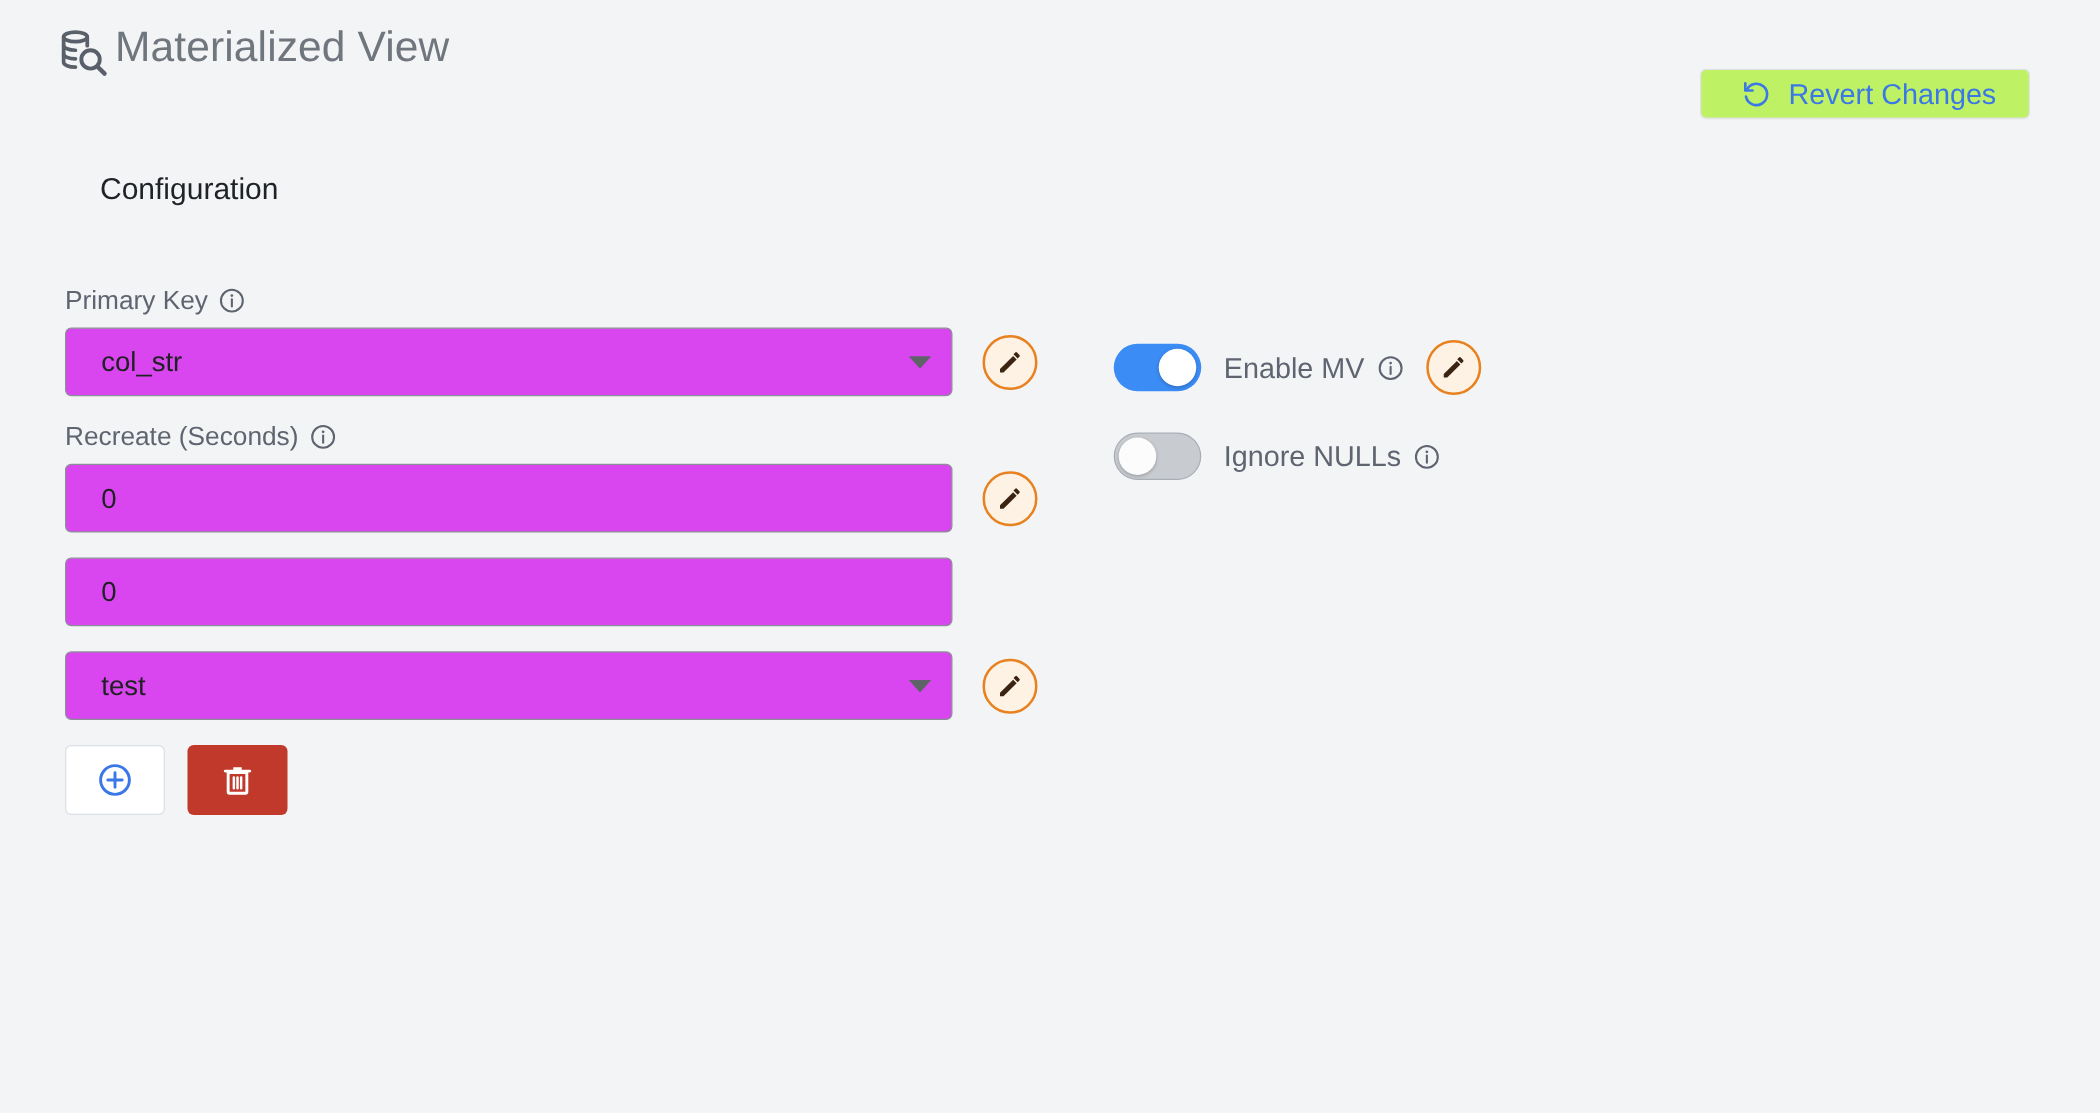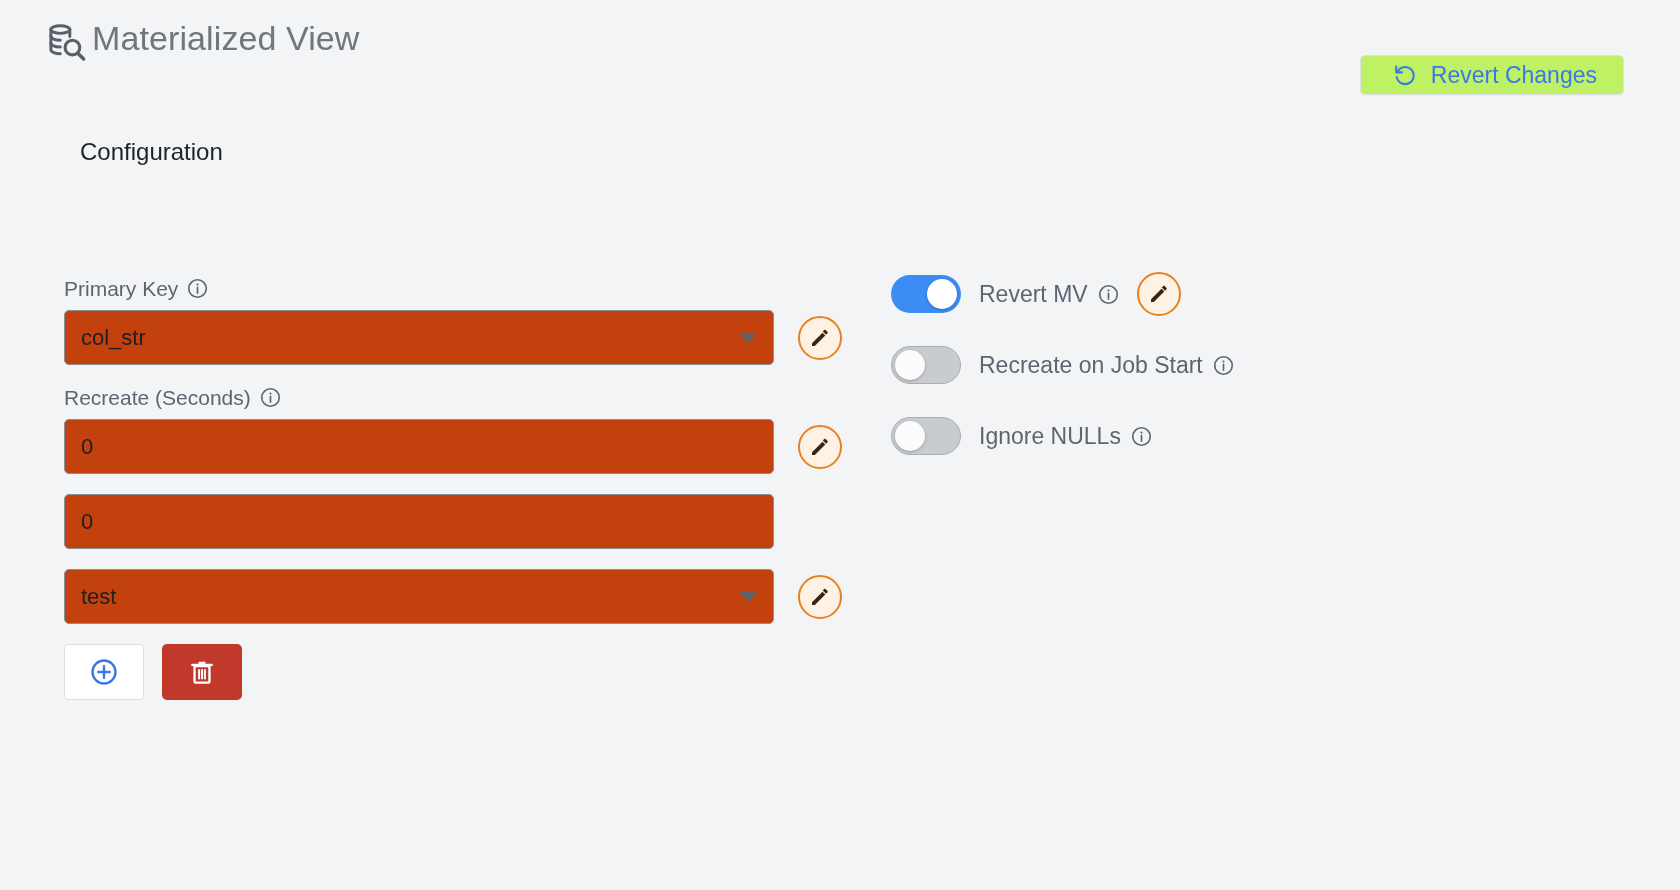--- a/index.html
+++ b/index.html
@@ -78,23 +78,22 @@
     left: 80px;
     font-size: 24px;
     color: #1f2328;
     font-weight: 400;
   }
 
   
   .form-left {
     position: absolute;
     top: 228px;
-    left: 64px;
+    left: 52px;
     width: 800px;
-    margin-top: 48px;
   }
   .form-right {
     position: absolute;
     top: 270px;
     left: 891px;
     width: 620px;
   }
 
   
   .field { margin-bottom: 20px; }
@@ -111,26 +110,26 @@
   .field-row {
     display: flex;
     align-items: center;
     gap: 24px;
   }
 
   .control {
     position: relative;
     width: 710px;
     height: 55px;
-    background: #c2410c;
+    background: #d946ef;
     border: 1px solid #8b9097;
     border-radius: 5px;
     display: flex;
     align-items: center;
-    padding: 0 16px;
+    padding: 0 28px;
   }
   .control-value {
     font-size: 22px;
     color: #202124;
     line-height: 1;
   }
   .select-caret {
     position: absolute;
     right: 16px;
     top: 50%;
@@ -355,48 +354,35 @@
     </div>
   </div>
 
   <div class="form-right">
 
     <div class="toggle-row">
       <div class="switch on">
         <span class="knob"></span>
       </div>
       <div class="toggle-label">
-        <span>Revert MV</span>
+        <span>Enable MV</span>
         <svg class="info-icon" viewBox="0 0 24 24" fill="none">
           <circle cx="12" cy="12" r="10" stroke="#5f6570" stroke-width="1.9"></circle>
           <circle cx="12" cy="7.4" r="1.25" fill="#5f6570"></circle>
           <path d="M12 10.8v6.6" stroke="#5f6570" stroke-width="1.9" stroke-linecap="round"></path>
         </svg>
       </div>
       <div class="edit-btn">
         <svg width="24" height="24" viewBox="0 0 24 24" fill="none">
           <path d="M4 17.2V20h2.8L17.3 9.5l-2.8-2.8L4 17.2z" fill="#3b2412"></path>
           <path d="M19.5 7.3a1 1 0 0 0 0-1.4l-1.9-1.9a1 1 0 0 0-1.4 0l-1.4 1.4 3.3 3.3 1.4-1.4z" fill="#3b2412"></path>
         </svg>
       </div>
     </div>
 
-    <div class="toggle-row">
-      <div class="switch off">
-        <span class="knob"></span>
-      </div>
-      <div class="toggle-label">
-        <span>Recreate on Job Start</span>
-        <svg class="info-icon" viewBox="0 0 24 24" fill="none">
-          <circle cx="12" cy="12" r="10" stroke="#5f6570" stroke-width="1.9"></circle>
-          <circle cx="12" cy="7.4" r="1.25" fill="#5f6570"></circle>
-          <path d="M12 10.8v6.6" stroke="#5f6570" stroke-width="1.9" stroke-linecap="round"></path>
-        </svg>
-      </div>
-    </div>
 
     <div class="toggle-row">
       <div class="switch off">
         <span class="knob"></span>
       </div>
       <div class="toggle-label">
         <span>Ignore NULLs</span>
         <svg class="info-icon" viewBox="0 0 24 24" fill="none">
           <circle cx="12" cy="12" r="10" stroke="#5f6570" stroke-width="1.9"></circle>
           <circle cx="12" cy="7.4" r="1.25" fill="#5f6570"></circle>

